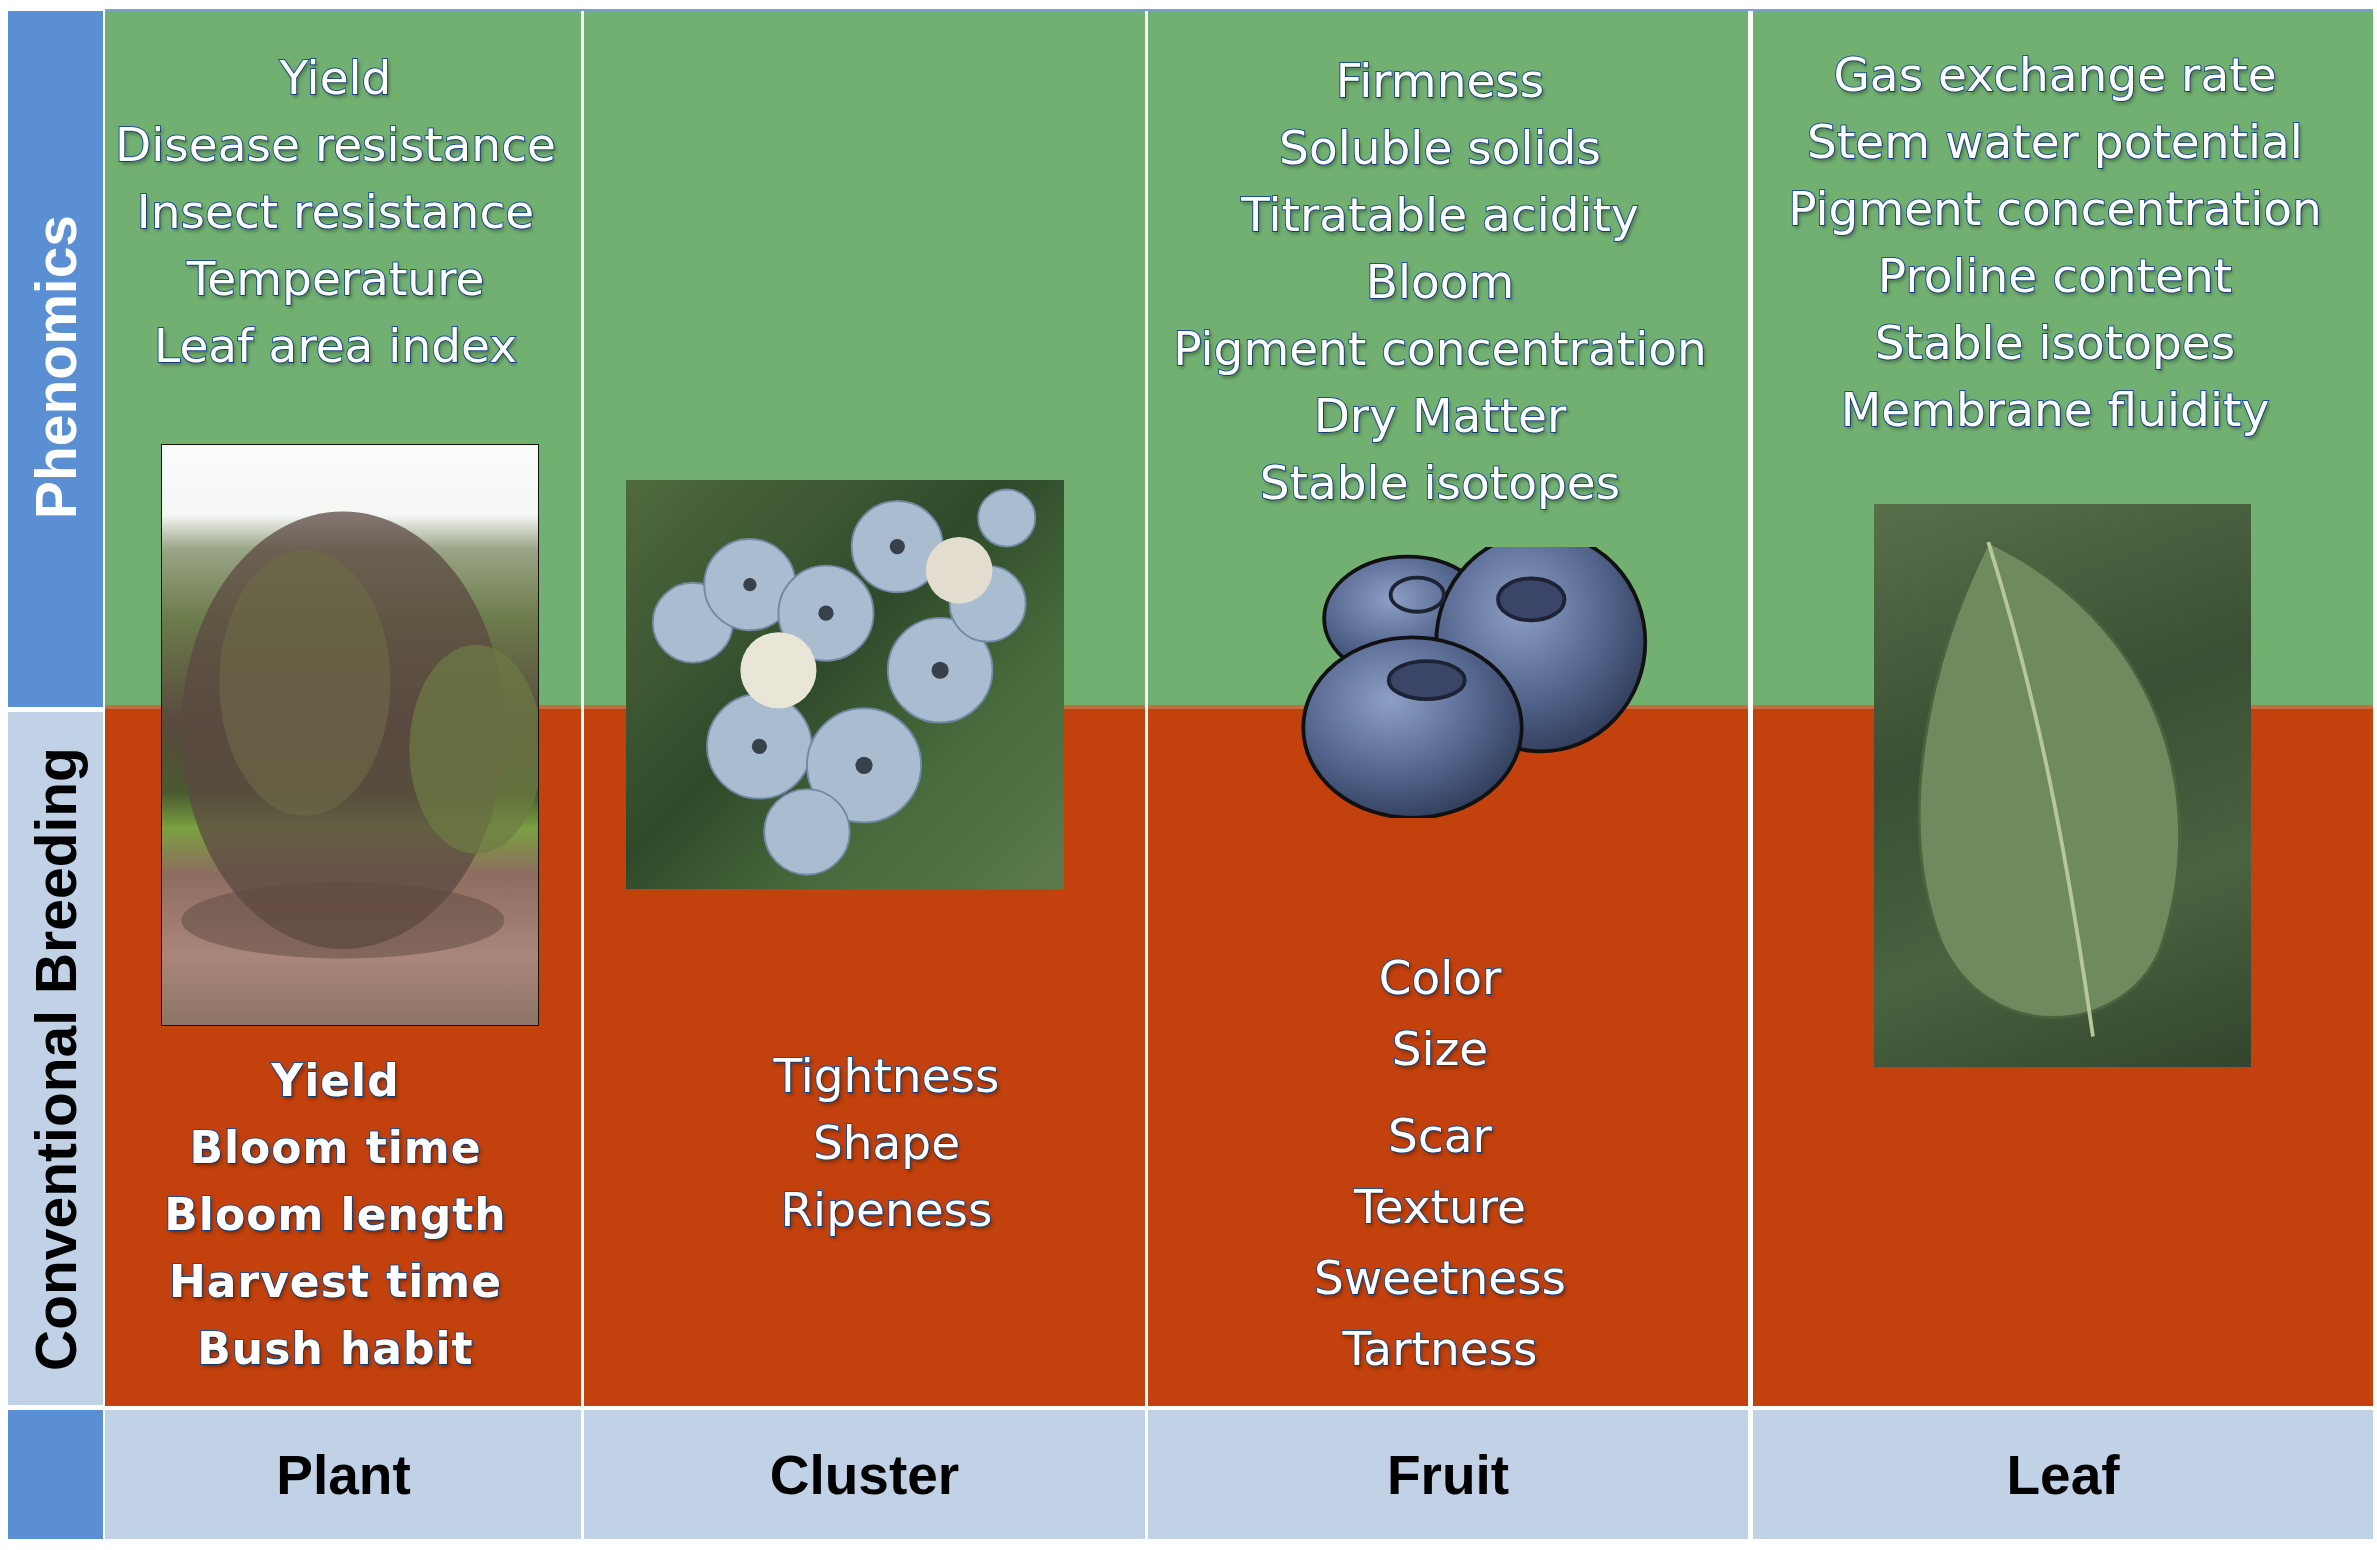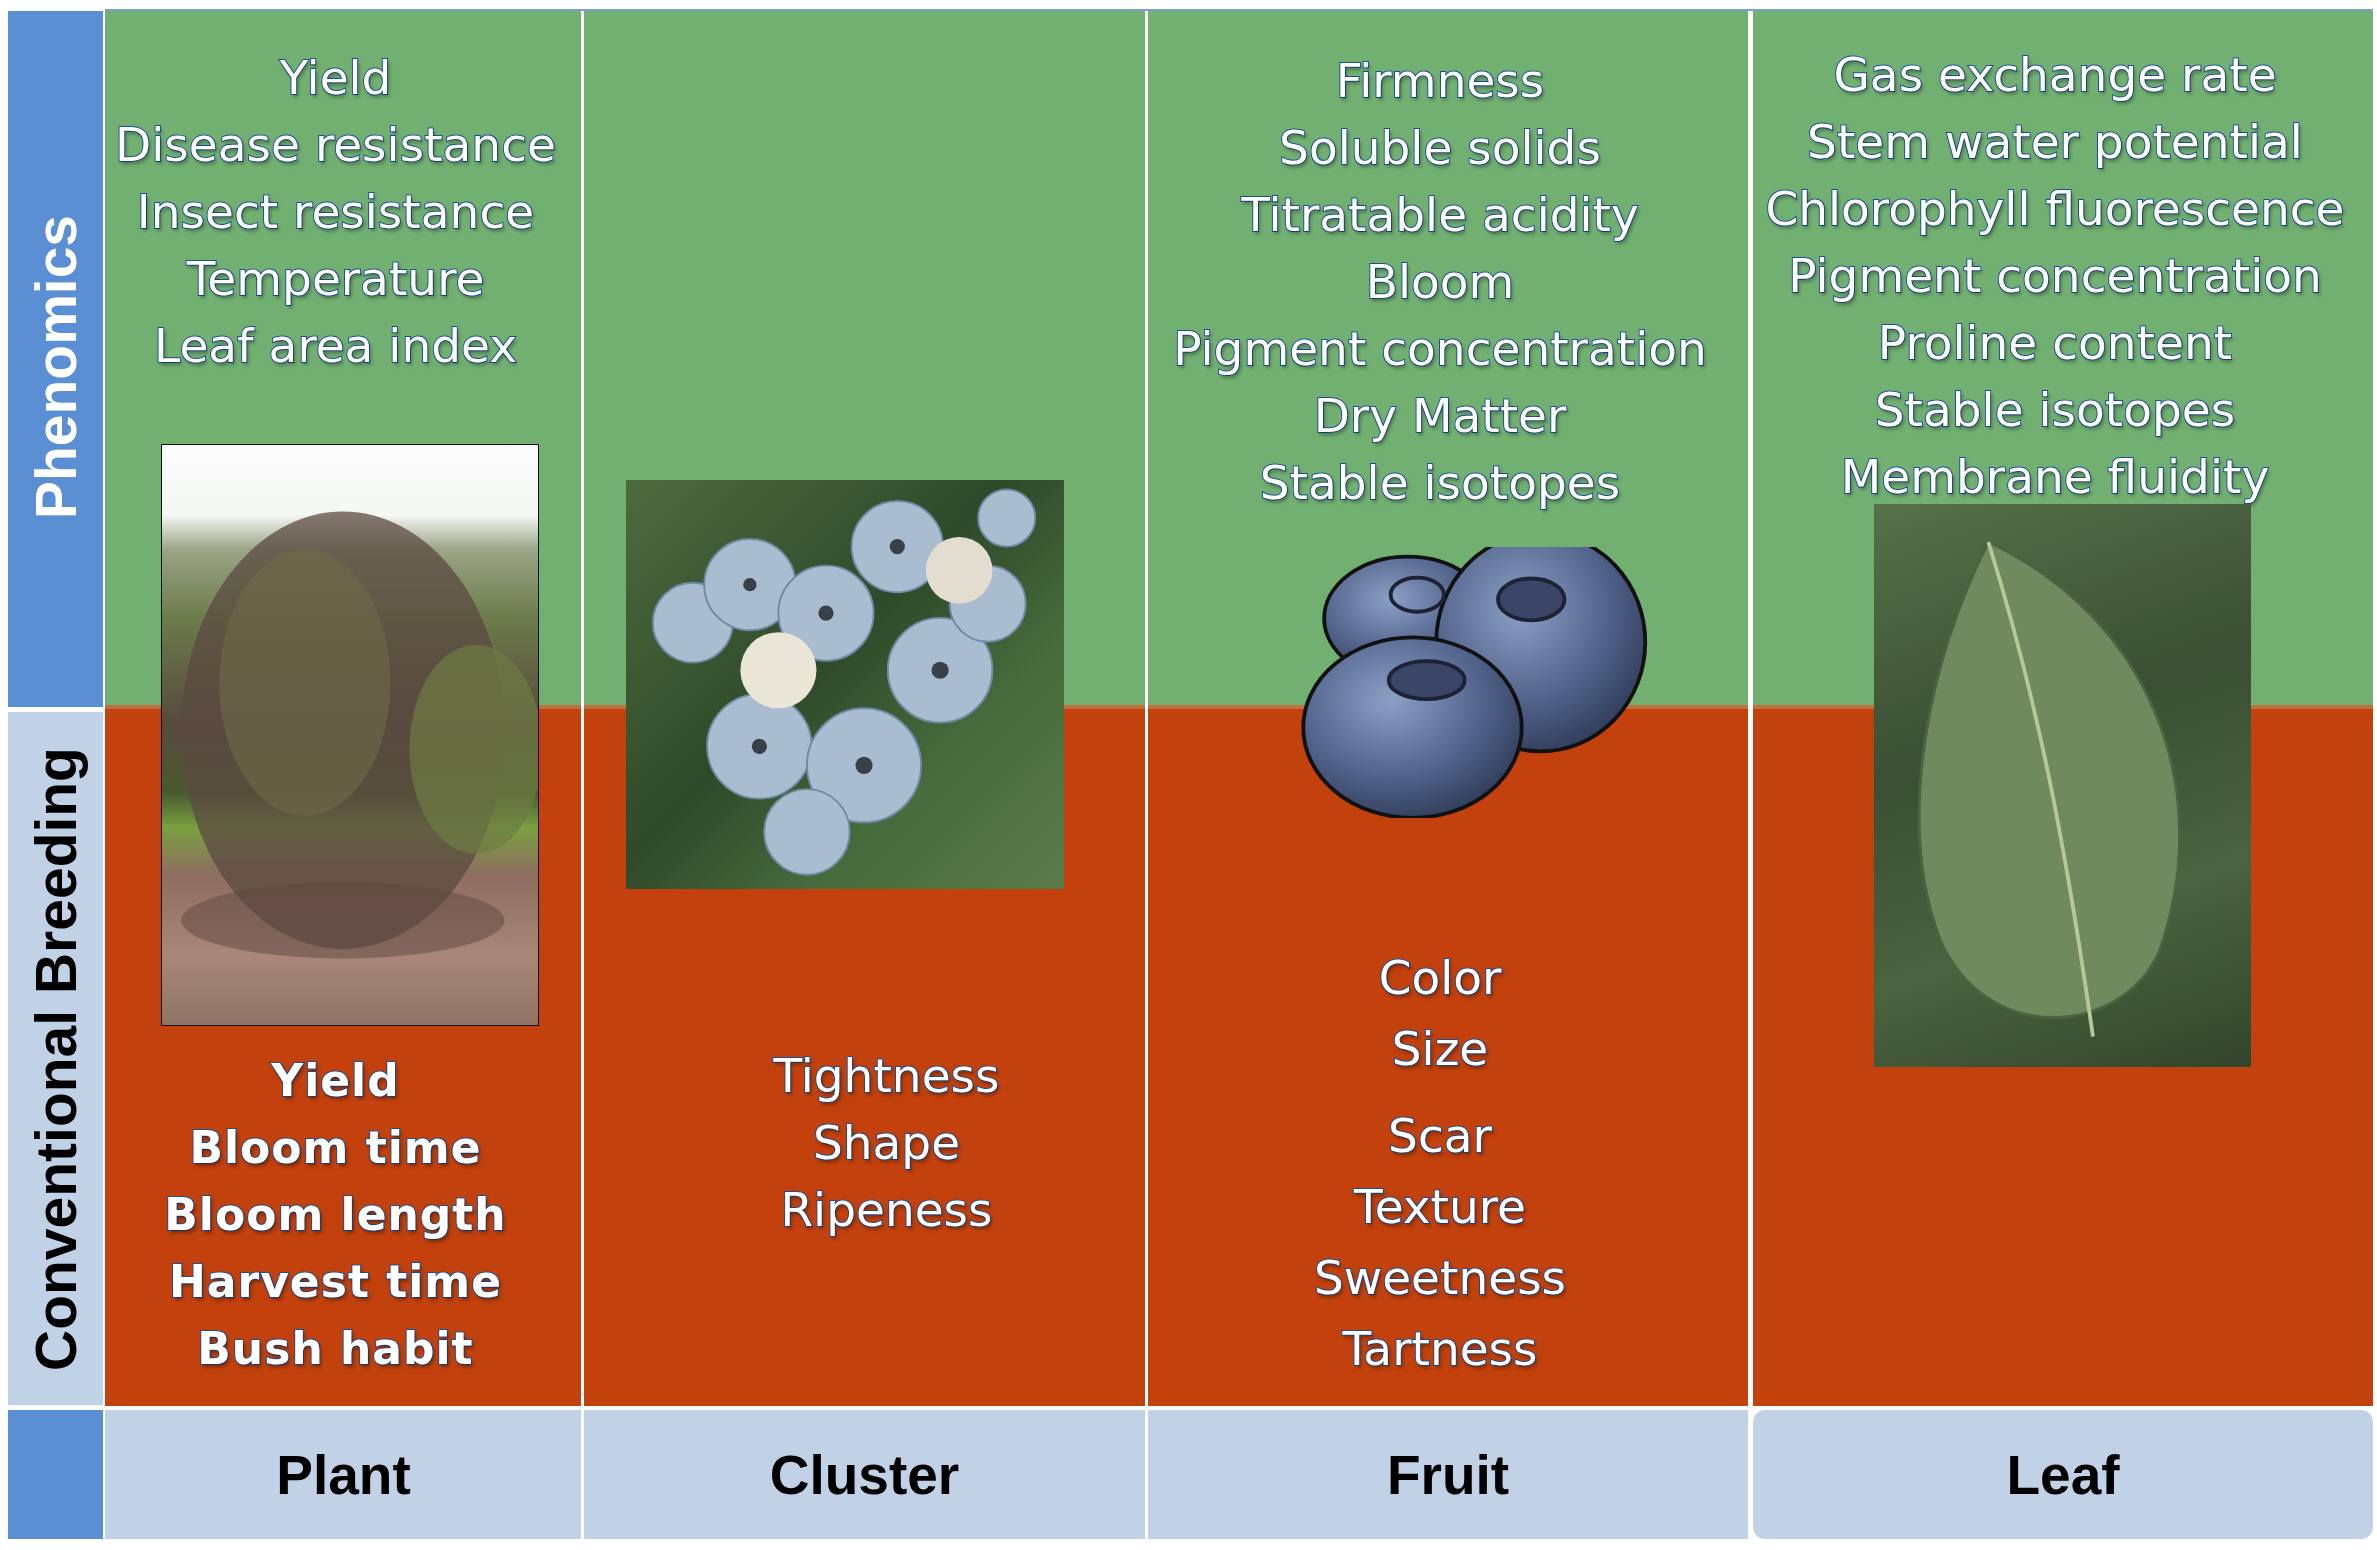--- a/index.html
+++ b/index.html
@@ -148,34 +148,33 @@
 </div>
 <div class="abs foot" style="left:1148px;top:1410px;width:600px;height:129px;">
   <div class="footlabel">Fruit</div>
 </div>
 <div class="abs vdiv" style="left:1748px;top:10.5px;width:4.8px;height:1528px;"></div>
 
 <div class="abs green" style="left:1753px;top:10.5px;width:620px;height:696px;">
   <div class="traits" style="top:30px;">
     <div>Gas exchange rate</div>
     <div>Stem water potential</div>
-    <div>Chlorophyll fluorescence</div>
     <div>Pigment concentration</div>
     <div>Proline content</div>
     <div>Stable isotopes</div>
     <div>Membrane fluidity</div>
   </div>
 </div>
 <div class="abs seam" style="left:1753px;top:705px;width:620px;"></div>
 <div class="abs red" style="left:1753px;top:709px;width:620px;height:697px;"></div>
 <div class="photo" style="left:1874px;top:504px;width:377px;height:563px;background:linear-gradient(160deg,#58704a,#3a4f33 40%,#4a6340 70%,#33452c);">
   <svg width="377" height="563" viewBox="0 0 396 592">
     <path d="M120 40 C 290 120, 360 300, 300 470 C 260 560, 120 570, 70 460 C 20 330, 60 160, 120 40 Z" fill="#6f8a5e" stroke="#4c6340" stroke-width="3"></path>
     <path d="M120 40 C 170 200, 200 350, 230 560" fill="none" stroke="#b8c79a" stroke-width="4"></path>
   </svg>
 </div>
-<div class="abs foot" style="left:1753px;top:1410px;width:620px;height:129px;border-radius:12px;">
+<div class="abs foot" style="left:1753px;top:1410px;width:620px;height:129px;">
   <div class="footlabel">Leaf</div>
 </div>
 
 <div class="abs" style="left:103px;top:1406px;width:2270px;height:3.8px;background:#fff;"></div>
 <div class="abs" style="left:105px;top:8.6px;width:2268px;height:2.9px;background:#7d9fcf;"></div>
 
 
 </body></html>

